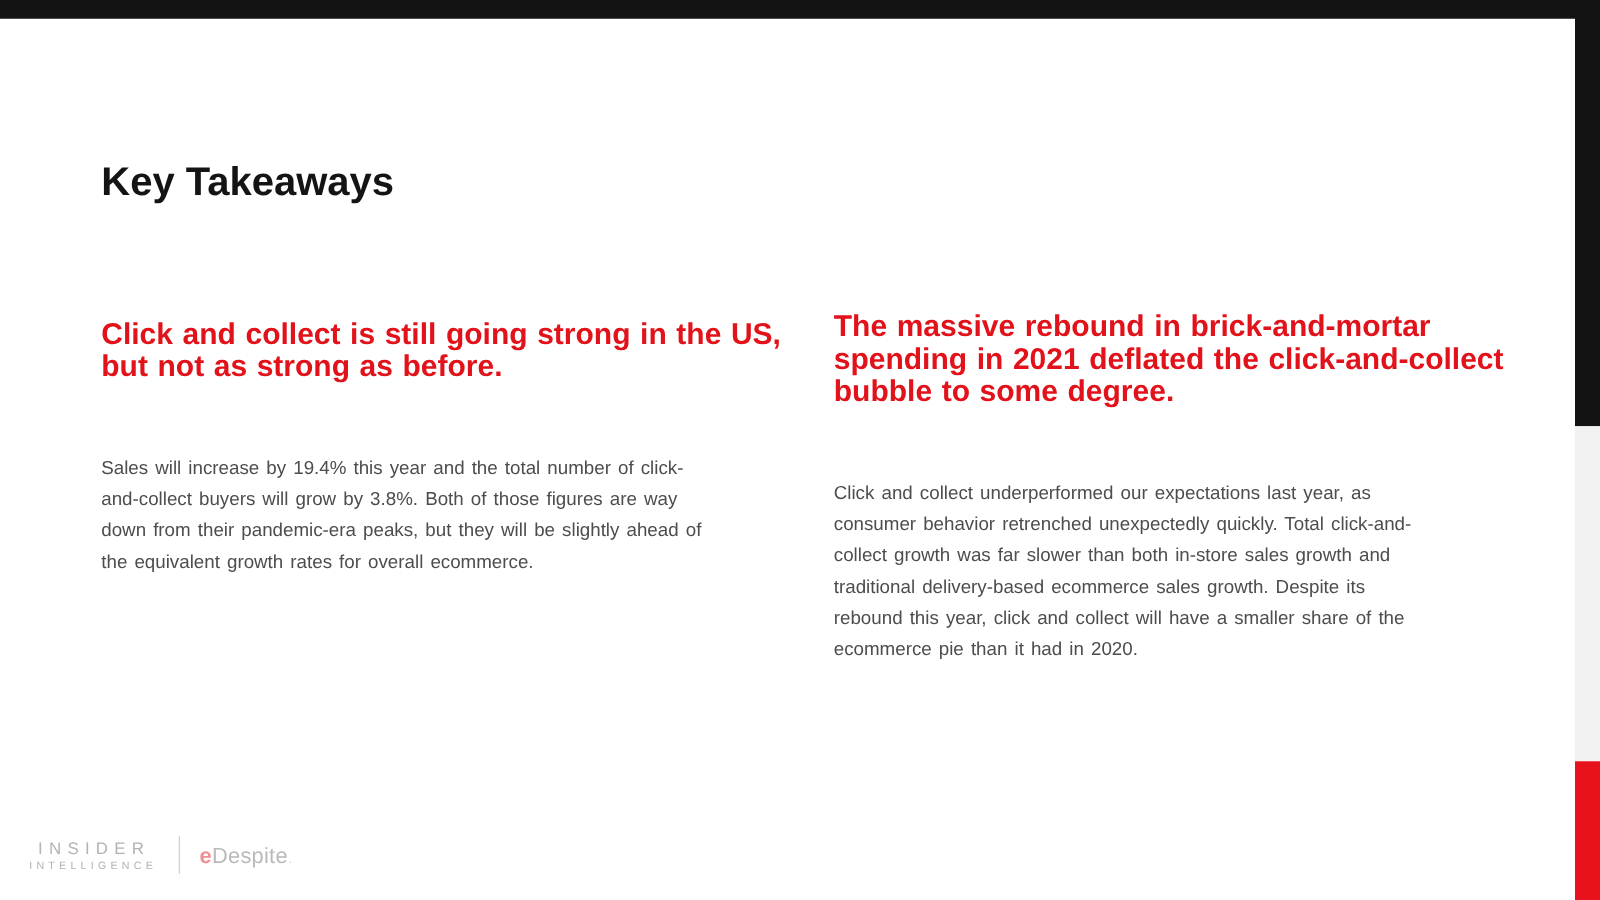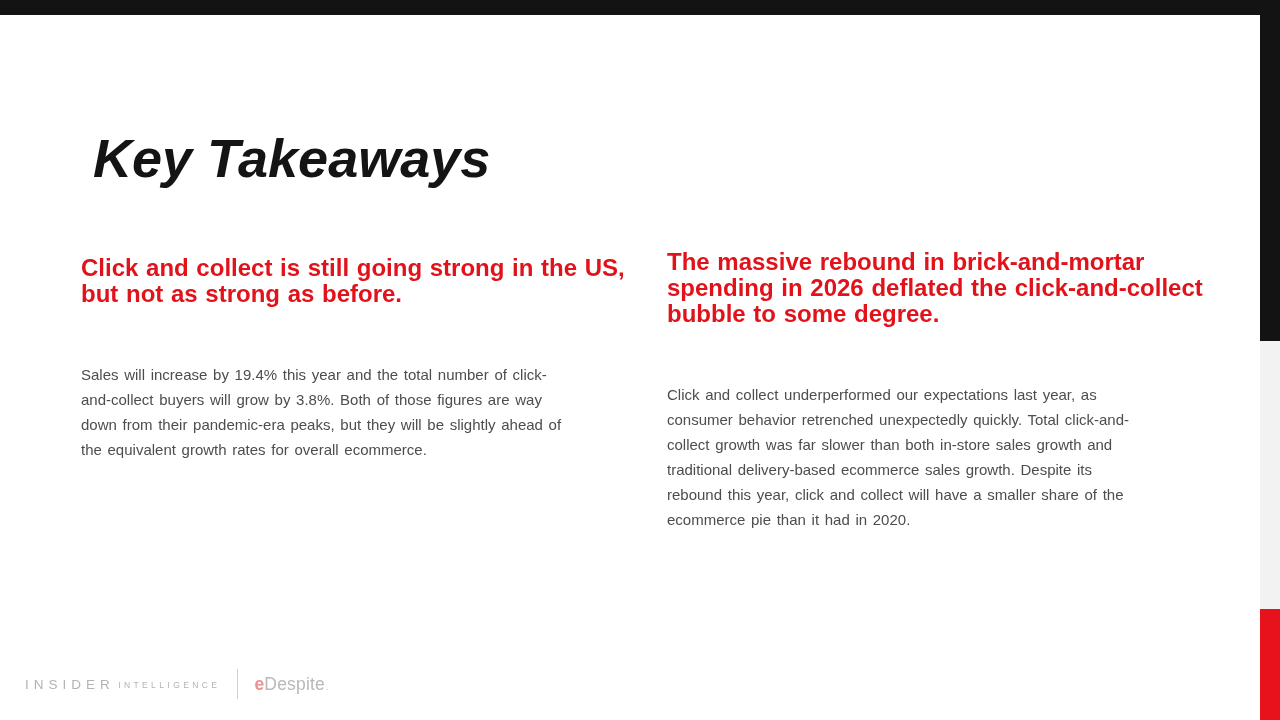--- a/index.html
+++ b/index.html
@@ -36,27 +36,26 @@
     position: absolute;
     left: 1260px;
     width: 20px;
   }
   .edge-bar.black { top: 0; height: 341px; background: var(--bar-black); }
   .edge-bar.gray  { top: 341px; height: 268px; background: var(--bar-gray); }
   .edge-bar.red   { top: 609px; height: 111px; background: var(--accent-red); }
 
   .page-title {
     position: absolute;
-    left: 93px; top: 127px;
-    font-size: 54px;
+    left: 81px; top: 127px;
+    font-size: 32px;
     font-weight: bold;
     color: var(--title-black);
     letter-spacing: 0px;
     white-space: nowrap;
-    font-style: italic;
   }
 
   .col {
     position: absolute;
     white-space: pre-line;
   }
   .col.left  { left: 81px;  top: 237px; width: 560px; }
   .col.right { left: 667px; top: 231px; width: 548px; }
 
   .col h3 {
@@ -76,21 +75,21 @@
   }
 
   .footer {
     position: absolute;
     left: 20px; top: 669px;
     display: flex;
     align-items: center;
   }
   .brand-block {
     display: flex;
-    flex-direction: row;
+    flex-direction: column;
     align-items: center;
   }
   .brand-top {
     font-size: 13.5px;
     letter-spacing: 5px;
     color: var(--logo-gray);
     text-indent: 5px;
   }
   .brand-bottom {
     font-size: 8.5px;
@@ -139,21 +138,21 @@
     <h3>Click and collect is still going strong in the US,
 but not as strong as before.</h3>
     <p>Sales will increase by 19.4% this year and the total number of click-
 and-collect buyers will grow by 3.8%. Both of those figures are way
 down from their pandemic-era peaks, but they will be slightly ahead of
 the equivalent growth rates for overall ecommerce.</p>
   </div>
 
   <div class="col right">
     <h3>The massive rebound in brick-and-mortar
-spending in 2026 deflated the click-and-collect
+spending in 2021 deflated the click-and-collect
 bubble to some degree.</h3>
     <p>Click and collect underperformed our expectations last year, as
 consumer behavior retrenched unexpectedly quickly. Total click-and-
 collect growth was far slower than both in-store sales growth and
 traditional delivery-based ecommerce sales growth. Despite its
 rebound this year, click and collect will have a smaller share of the
 ecommerce pie than it had in 2020.</p>
   </div>
 
   <div class="footer">

